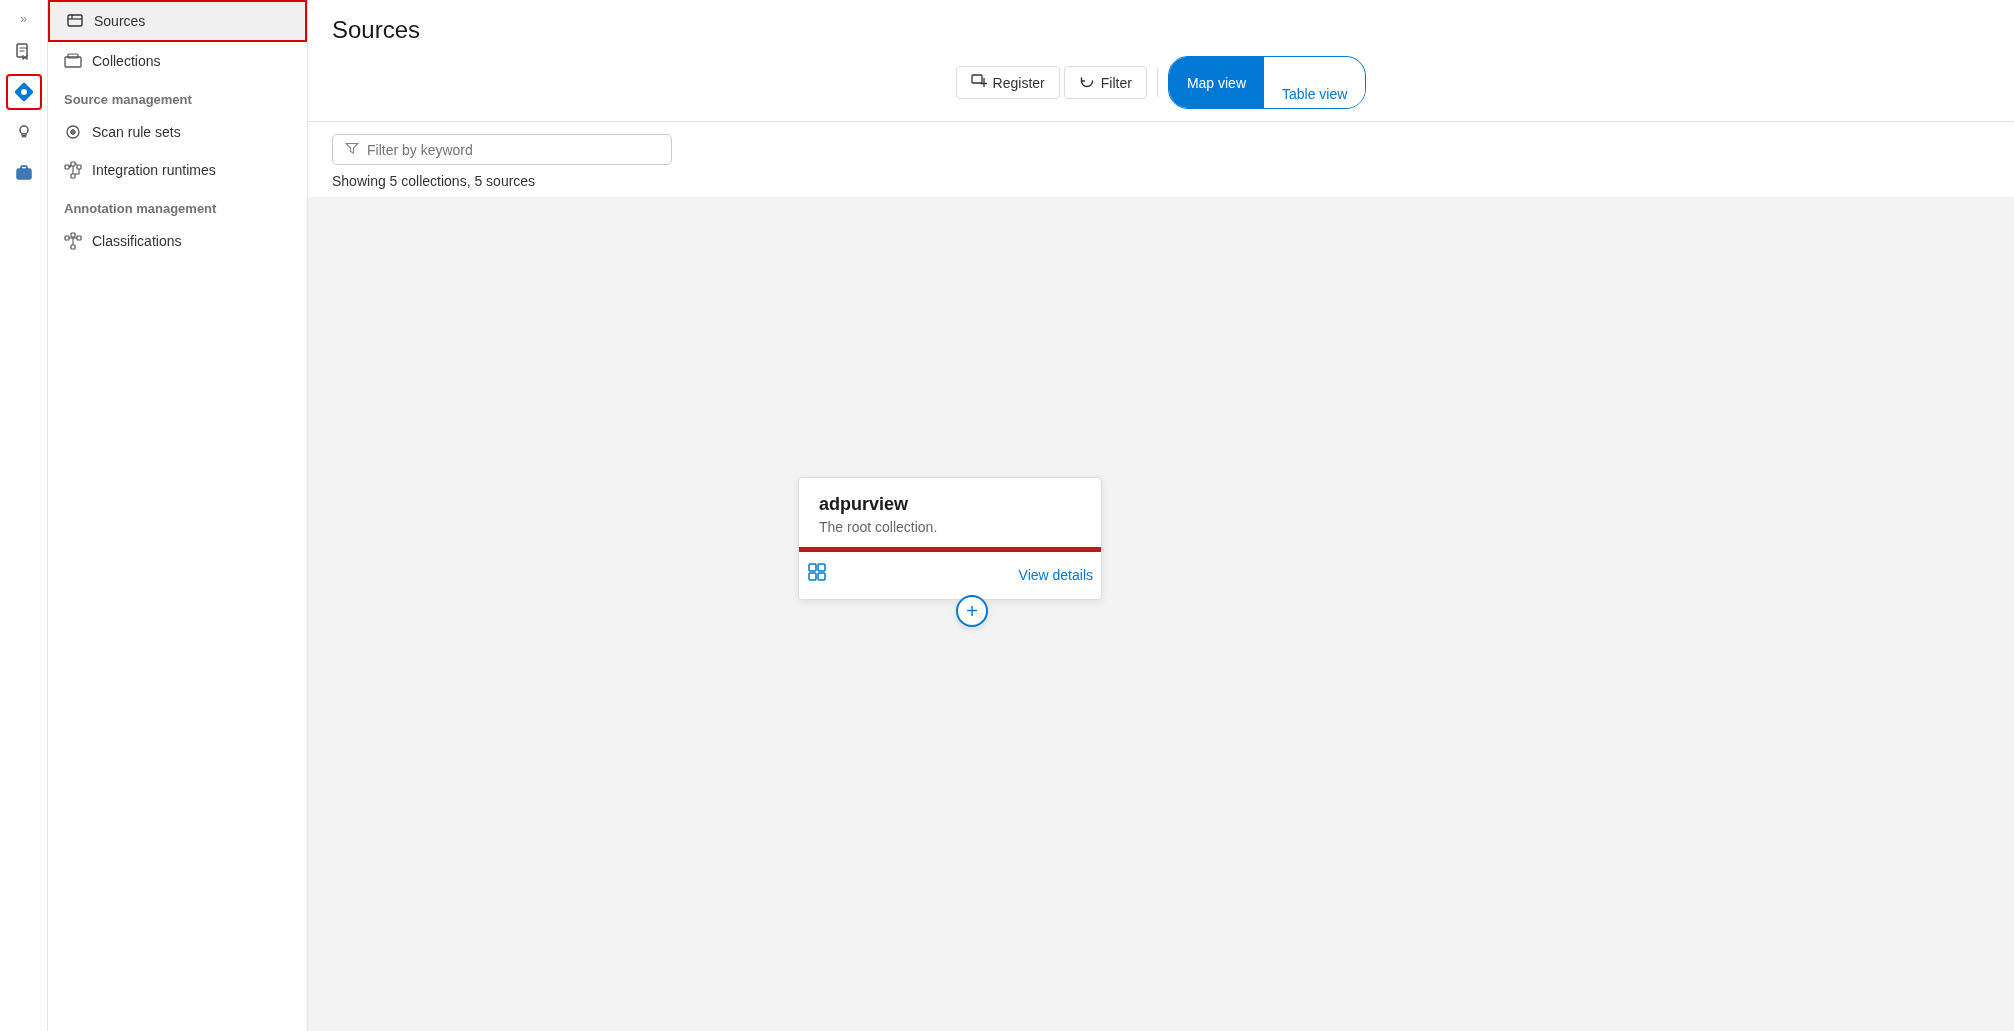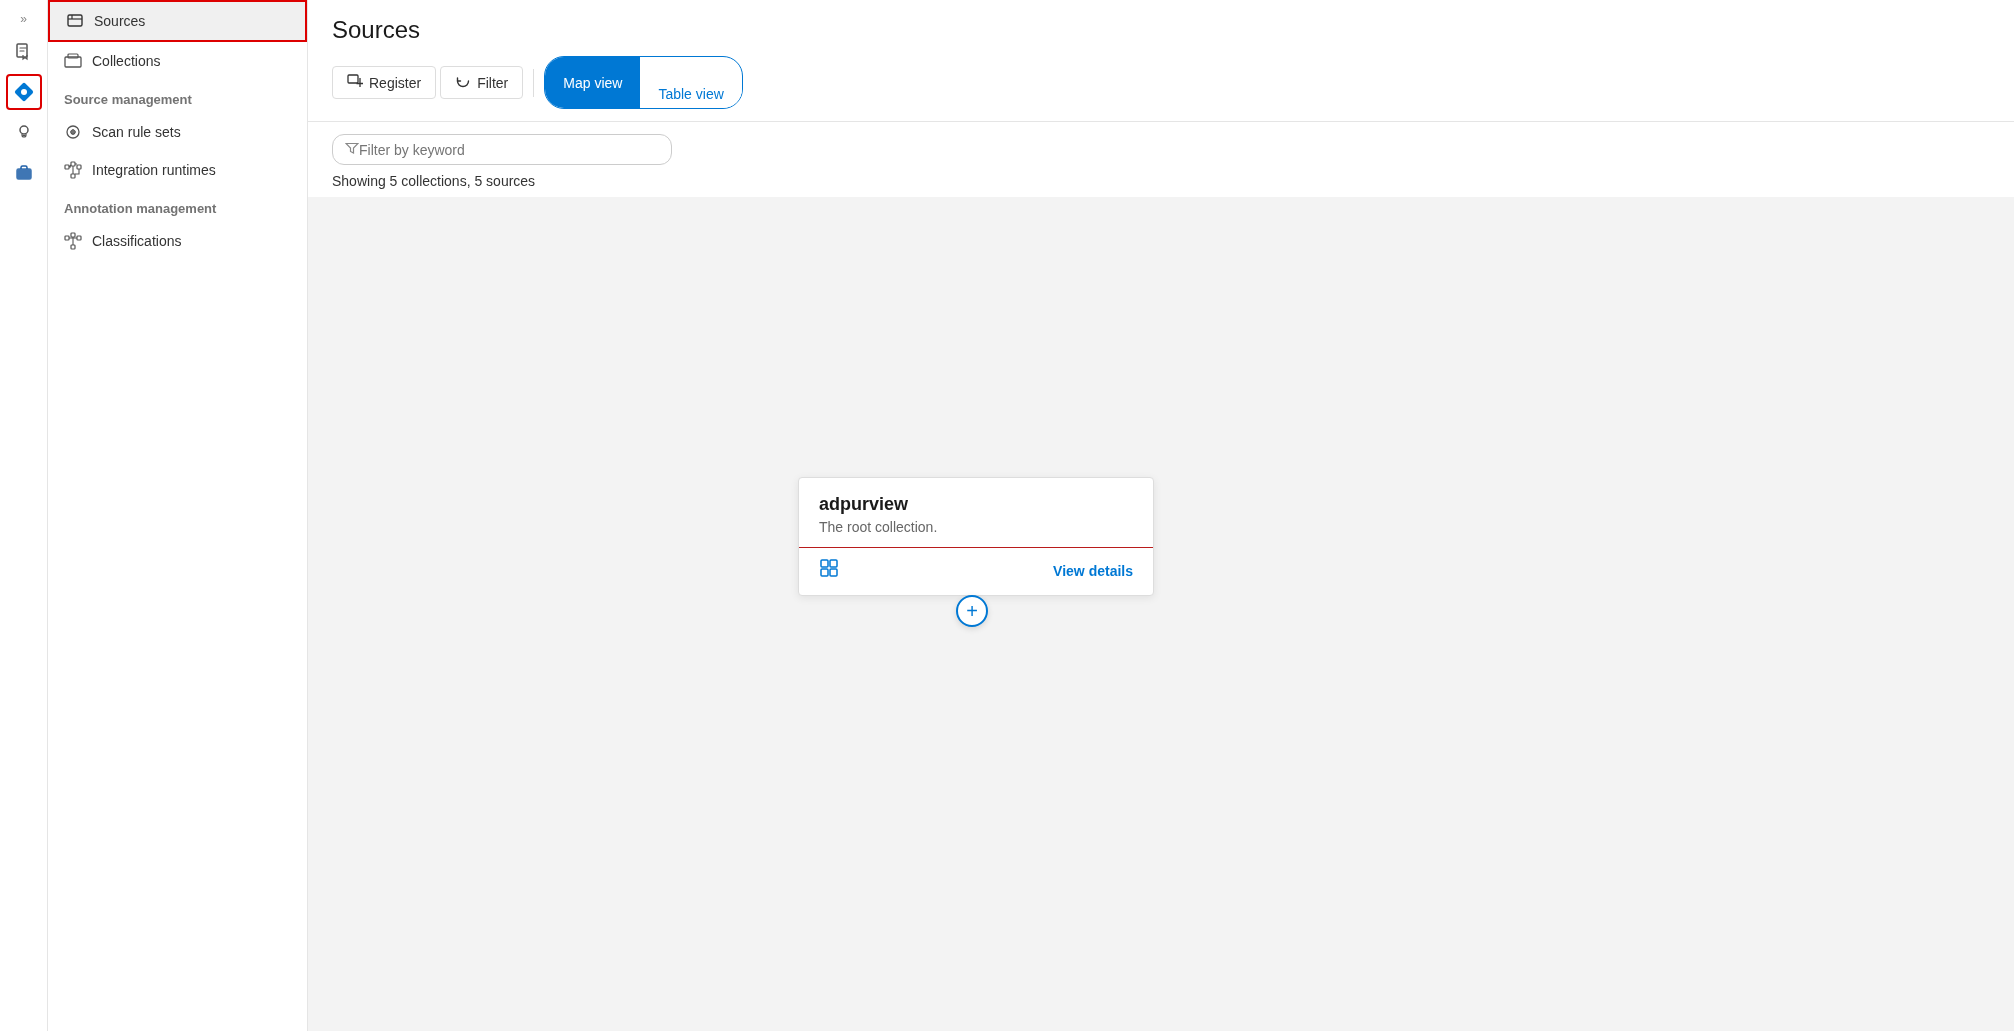--- a/index.html
+++ b/index.html
@@ -77,20 +77,21 @@
     .main-title {
       font-size: 24px;
       font-weight: 400;
       color: #1a1a1a;
       margin-bottom: 12px;
     }
     .toolbar {
       display: flex;
       align-items: center;
       gap: 4px;
+      justify-content: center;
     }
     .toolbar-btn {
       display: flex;
       align-items: center;
       gap: 6px;
       padding: 6px 14px;
       border: 1px solid #ddd;
       background: #fff;
       border-radius: 4px;
       cursor: pointer;
@@ -121,22 +122,23 @@
       margin-top: 23px;
     }
 
     
     .filter-bar {
       padding: 12px 24px 8px;
     }
     .filter-input-wrap {
       display: flex;
       align-items: center;
+      gap: 8px;
       border: 1px solid #ccc;
-      border-radius: 12px;
+      border-radius: 5px;
       padding: 6px 12px;
       width: 340px;
       background: #fff;
     }
     .filter-input-wrap input {
       border: none;
       outline: none;
       font-size: 14px;
       color: #555;
       width: 100%;
@@ -159,43 +161,42 @@
       overflow: hidden;
       margin: 0 0 0 0;
     }
 
     
     .collection-card {
       position: absolute;
       background: #fff;
       border: 1px solid #ddd;
       border-radius: 4px;
-      width: 356px;
+      width: 304px;
       box-shadow: 0 2px 8px rgba(0,0,0,0.08);
     }
     .card-body {
       padding: 16px 20px 12px;
     }
     .card-title {
       font-size: 18px;
       font-weight: 600;
       color: #1a1a1a;
       margin-bottom: 4px;
     }
     .card-subtitle {
       font-size: 14px;
       color: #666;
     }
     .card-footer {
       display: flex;
       align-items: center;
       justify-content: space-between;
-      padding: 10px 20px 12px;
-      border-top: 1px solid #b91c1c;
-      font-weight: bold;
+      padding: 10px 8px 12px;
+      border-top: 5px solid #b91c1c;
     }
     .card-grid-icon { color: #0078d4; font-size: 18px; }
     .card-link {
       color: #0078d4;
       font-size: 14px;
       cursor: pointer;
       text-decoration: none;
     }
 
     

